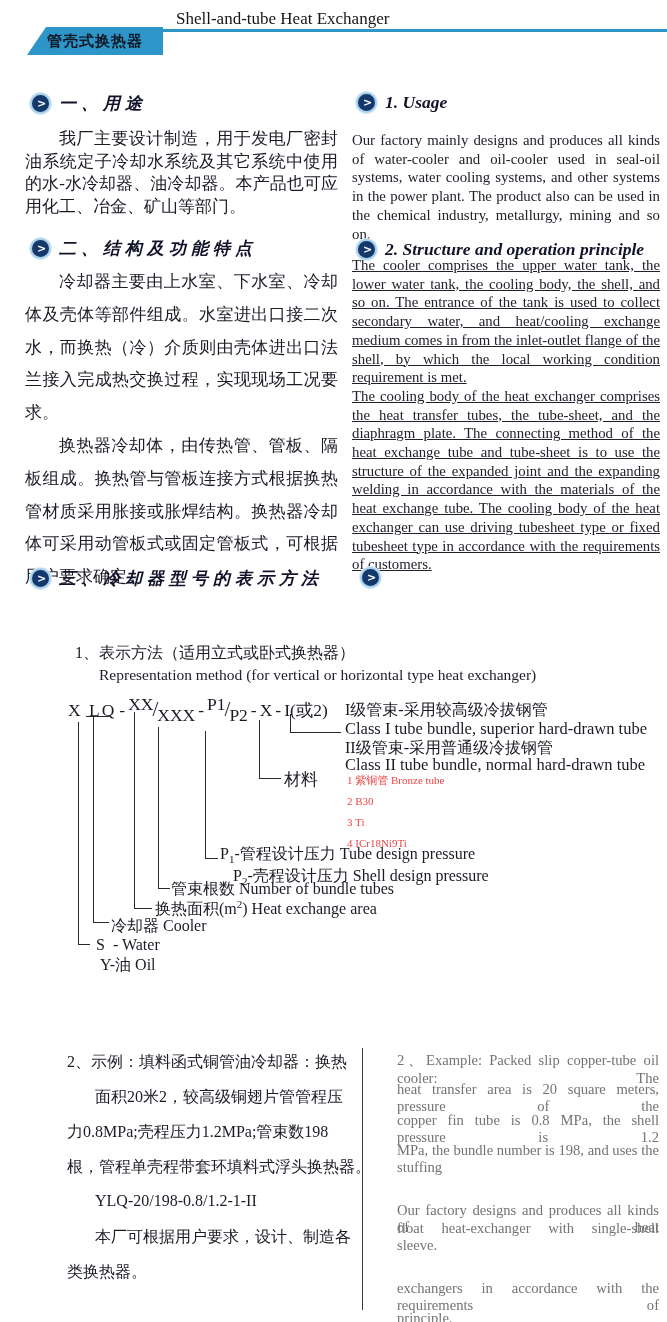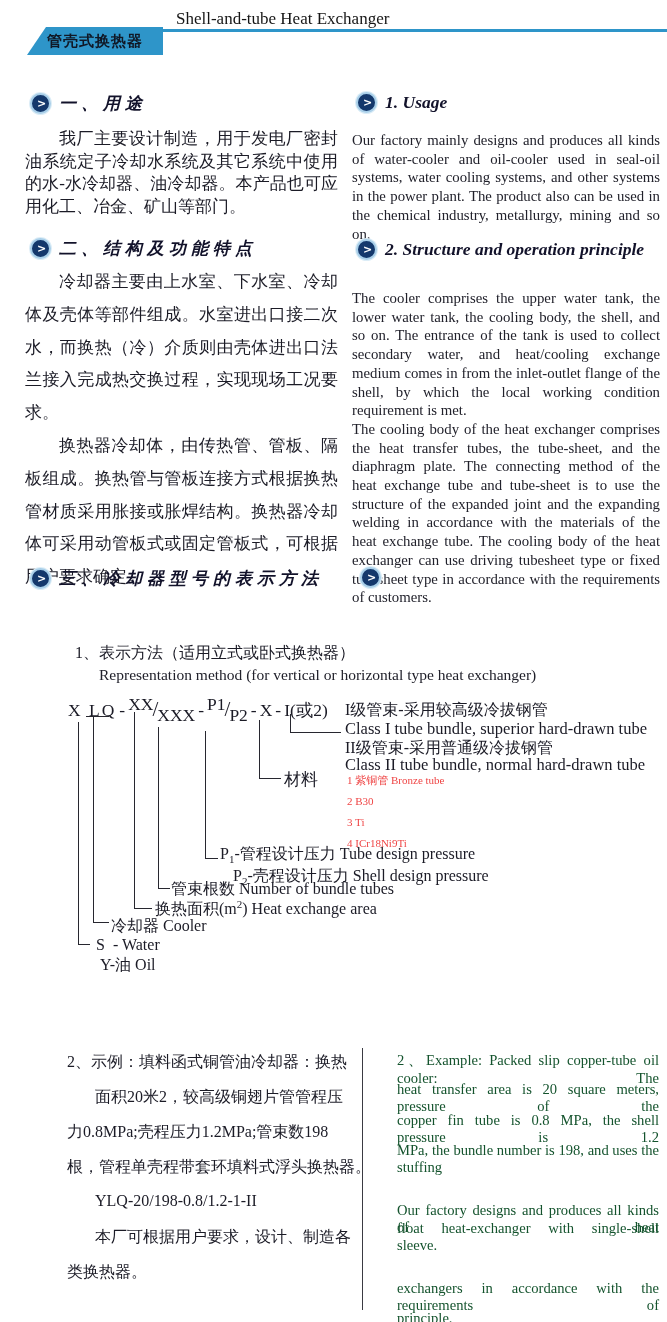--- a/index.html
+++ b/index.html
@@ -59,21 +59,21 @@
   .dlabel{font-size:16px;white-space:nowrap;color:#1b1b26;text-align:right;}
   .dlabel sub{font-size:11px;}
   .dlabel sup{font-size:11px;}
   .mat-list{left:347px;top:770px;font-size:11px;color:#ef4444;}
   .mat-list div{height:21px;line-height:21px;white-space:nowrap;}
 
   
   .ex-divider{left:362px;top:1048px;width:1px;height:262px;background:#3a3a42;}
   .ex-cn-line{left:67px;font-size:16px;white-space:nowrap;color:#1b1b26;}
   .ex-cn-line.ind{left:95px;}
-  .ex-en-line{left:397px;width:262px;font-size:14.6px;color:#14532d;
+  .ex-en-line{left:397px;width:262px;font-size:14.6px;color:#737373;
     text-align:justify;text-align-last:justify;}
   .ex-en-line.last{text-align-last:left;margin-top:48px;}
 </style>
 </head>
 <body>
 
 <div>
 
   <div class="abs hdr-tab">
     <span>管壳式换热器</span>
@@ -111,21 +111,21 @@
     <span class="sec-icon">
         <i>&gt;</i>
       </span>
     <span class="head-en">2. Structure and operation principle</span>
   </div>
 
   <div class="abs cn-body lh-s2" style="left:25px;top:266px;width:313px;">
     <p>冷却器主要由上水室、下水室、冷却体及壳体等部件组成。水室进出口接二次水，而换热（冷）介质则由壳体进出口法兰接入完成热交换过程，实现现场工况要求。</p>
     <p>换热器冷却体，由传热管、管板、隔板组成。换热管与管板连接方式根据换热管材质采用胀接或胀焊结构。换热器冷却体可采用动管板式或固定管板式，可根据用户要求确定。</p>
   </div>
-  <div class="abs en-body" style="left:352px;top:289px;width:308px;">
+  <div class="abs en-body" style="left:352px;top:256px;width:308px;text-decoration:underline;">
     <p>The cooler comprises the upper water tank, the lower water tank, the cooling body, the shell, and so on. The entrance of the tank is used to collect secondary water, and heat/cooling exchange medium comes in from the inlet-outlet flange of the shell, by which the local working condition requirement is met.</p>
     <p>The cooling body of the heat exchanger comprises the heat transfer tubes, the tube-sheet, and the diaphragm plate. The connecting method of the heat exchange tube and tube-sheet is to use the structure of the expanded joint and the expanding welding in accordance with the materials of the heat exchange tube. The cooling body of the heat exchanger can use driving tubesheet type or fixed tubesheet type in accordance with the requirements of customers.</p>
   </div>
 
   <div class="abs sec-head" style="left:30px;top:567px;">
     <span class="sec-icon">
         <i>&gt;</i>
       </span>
     <span class="head-cn">三、冷却器型号的表示方法</span>
   </div>

